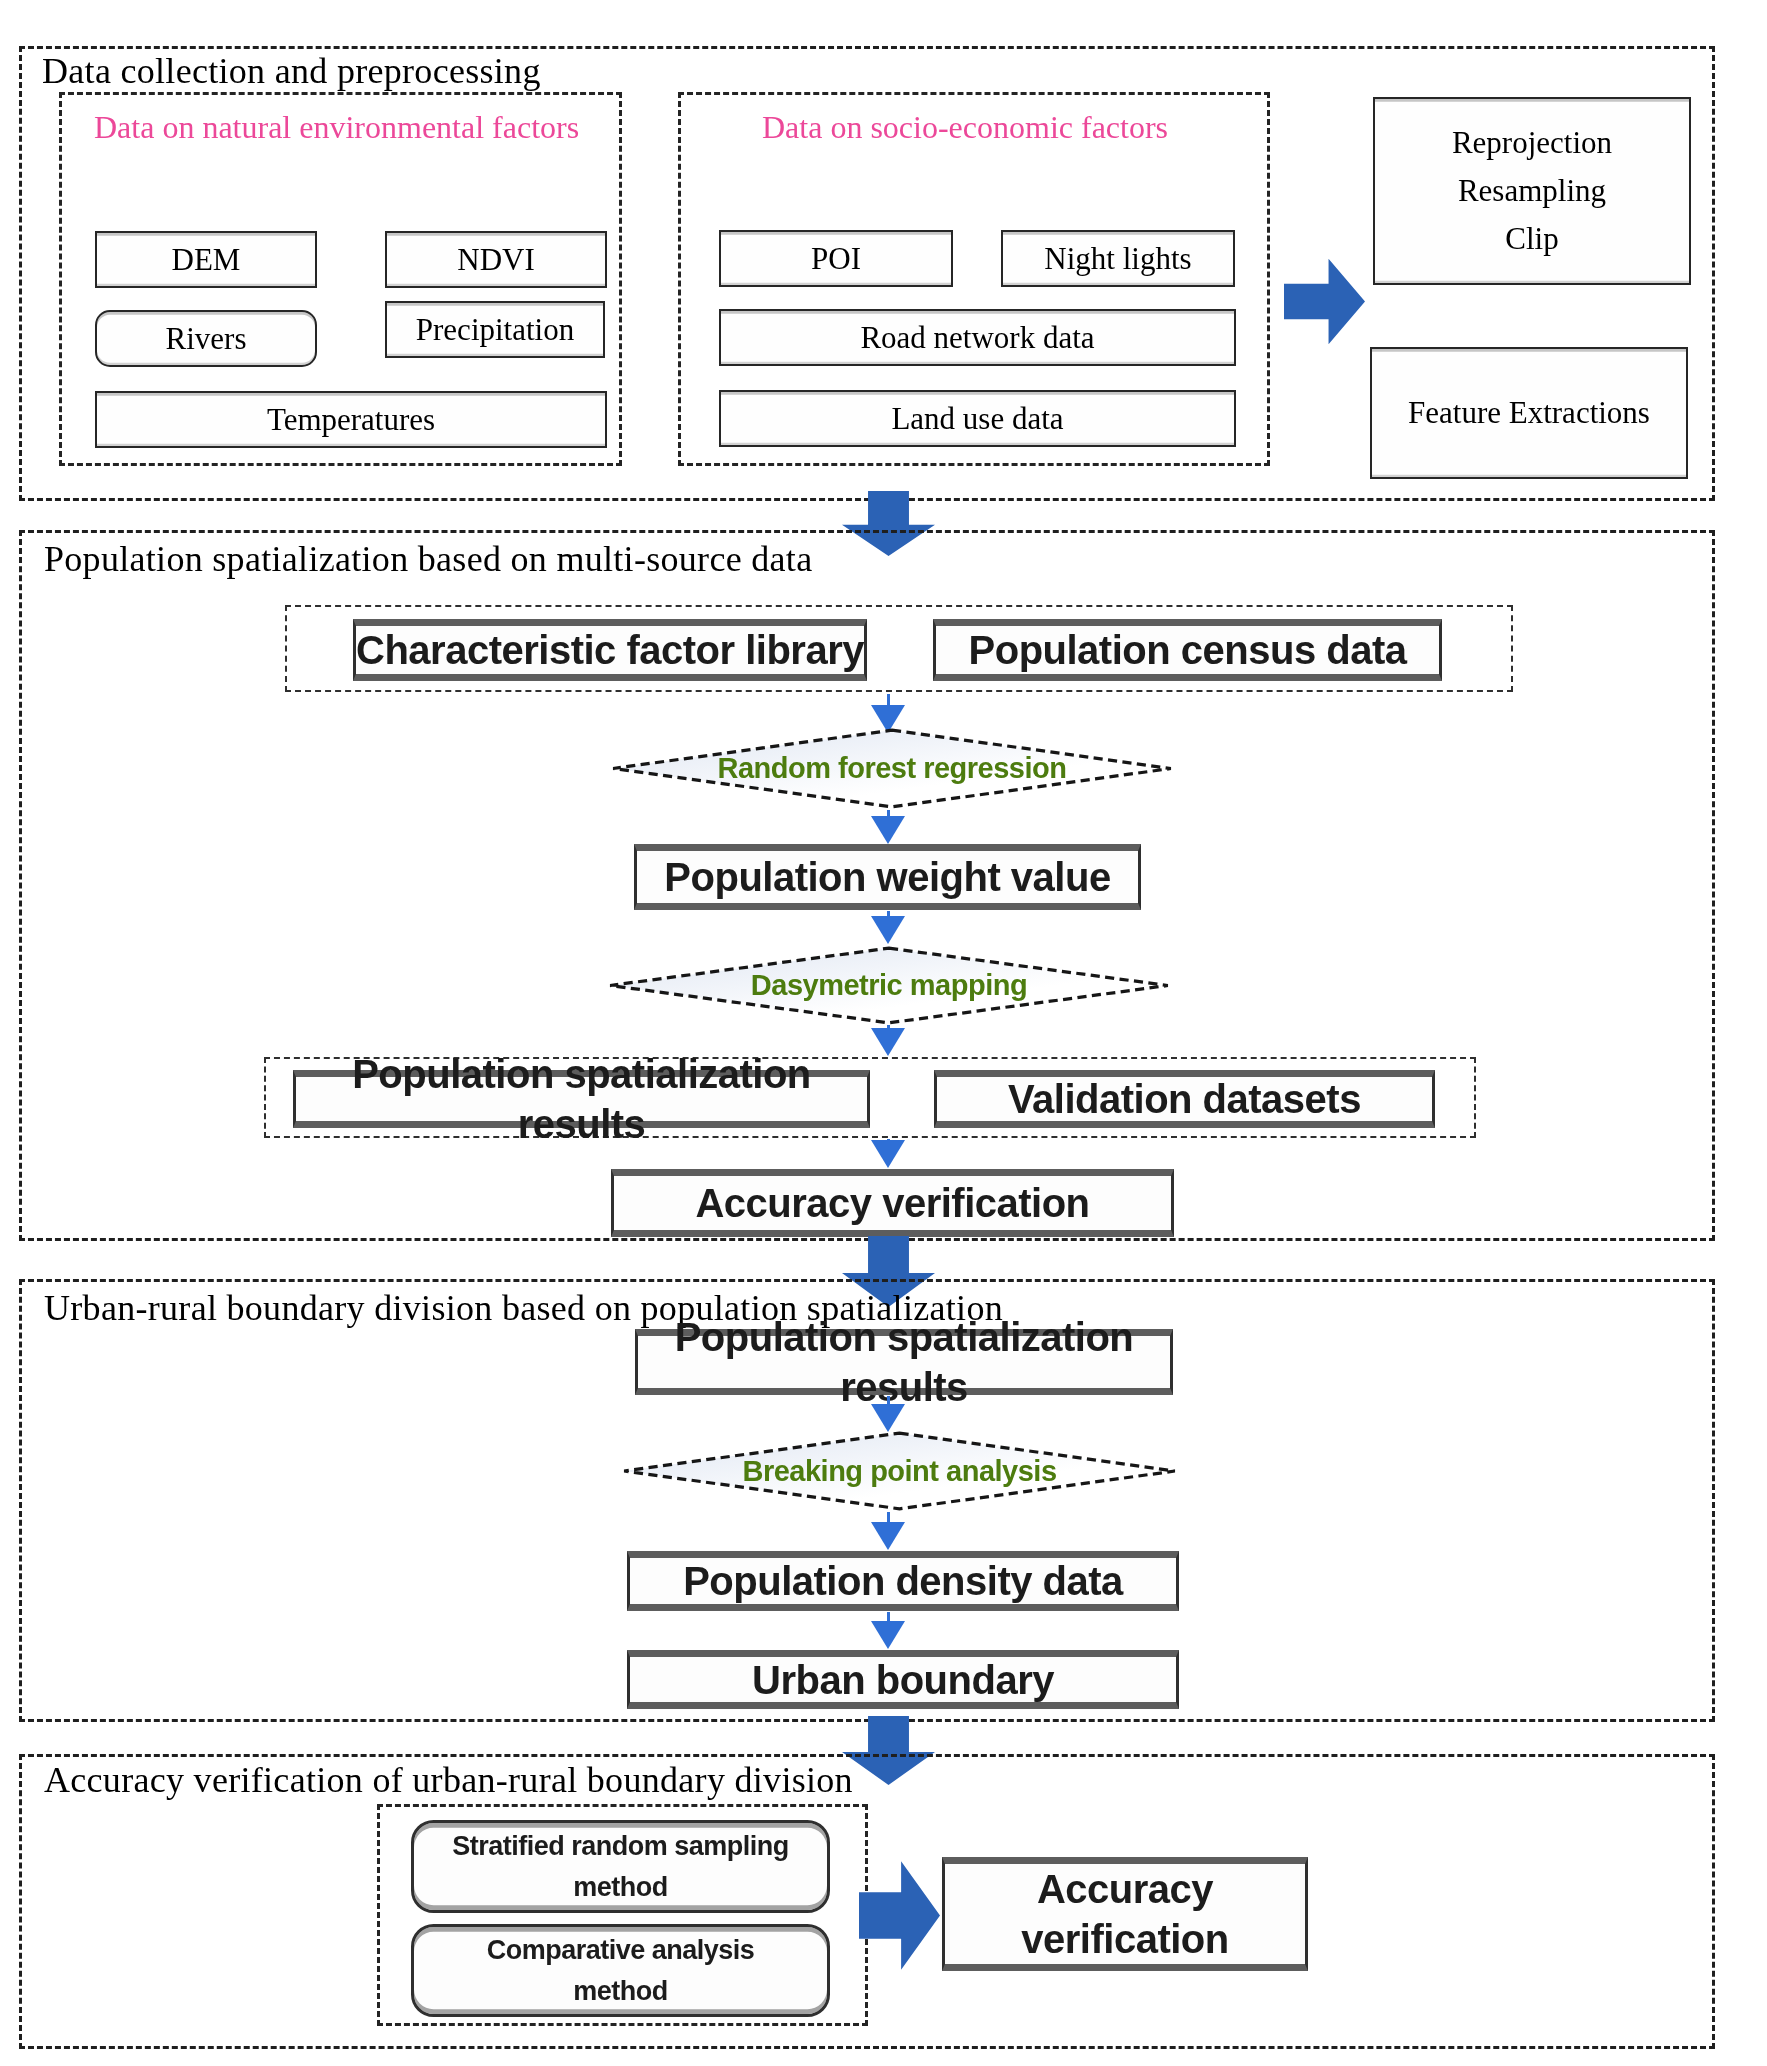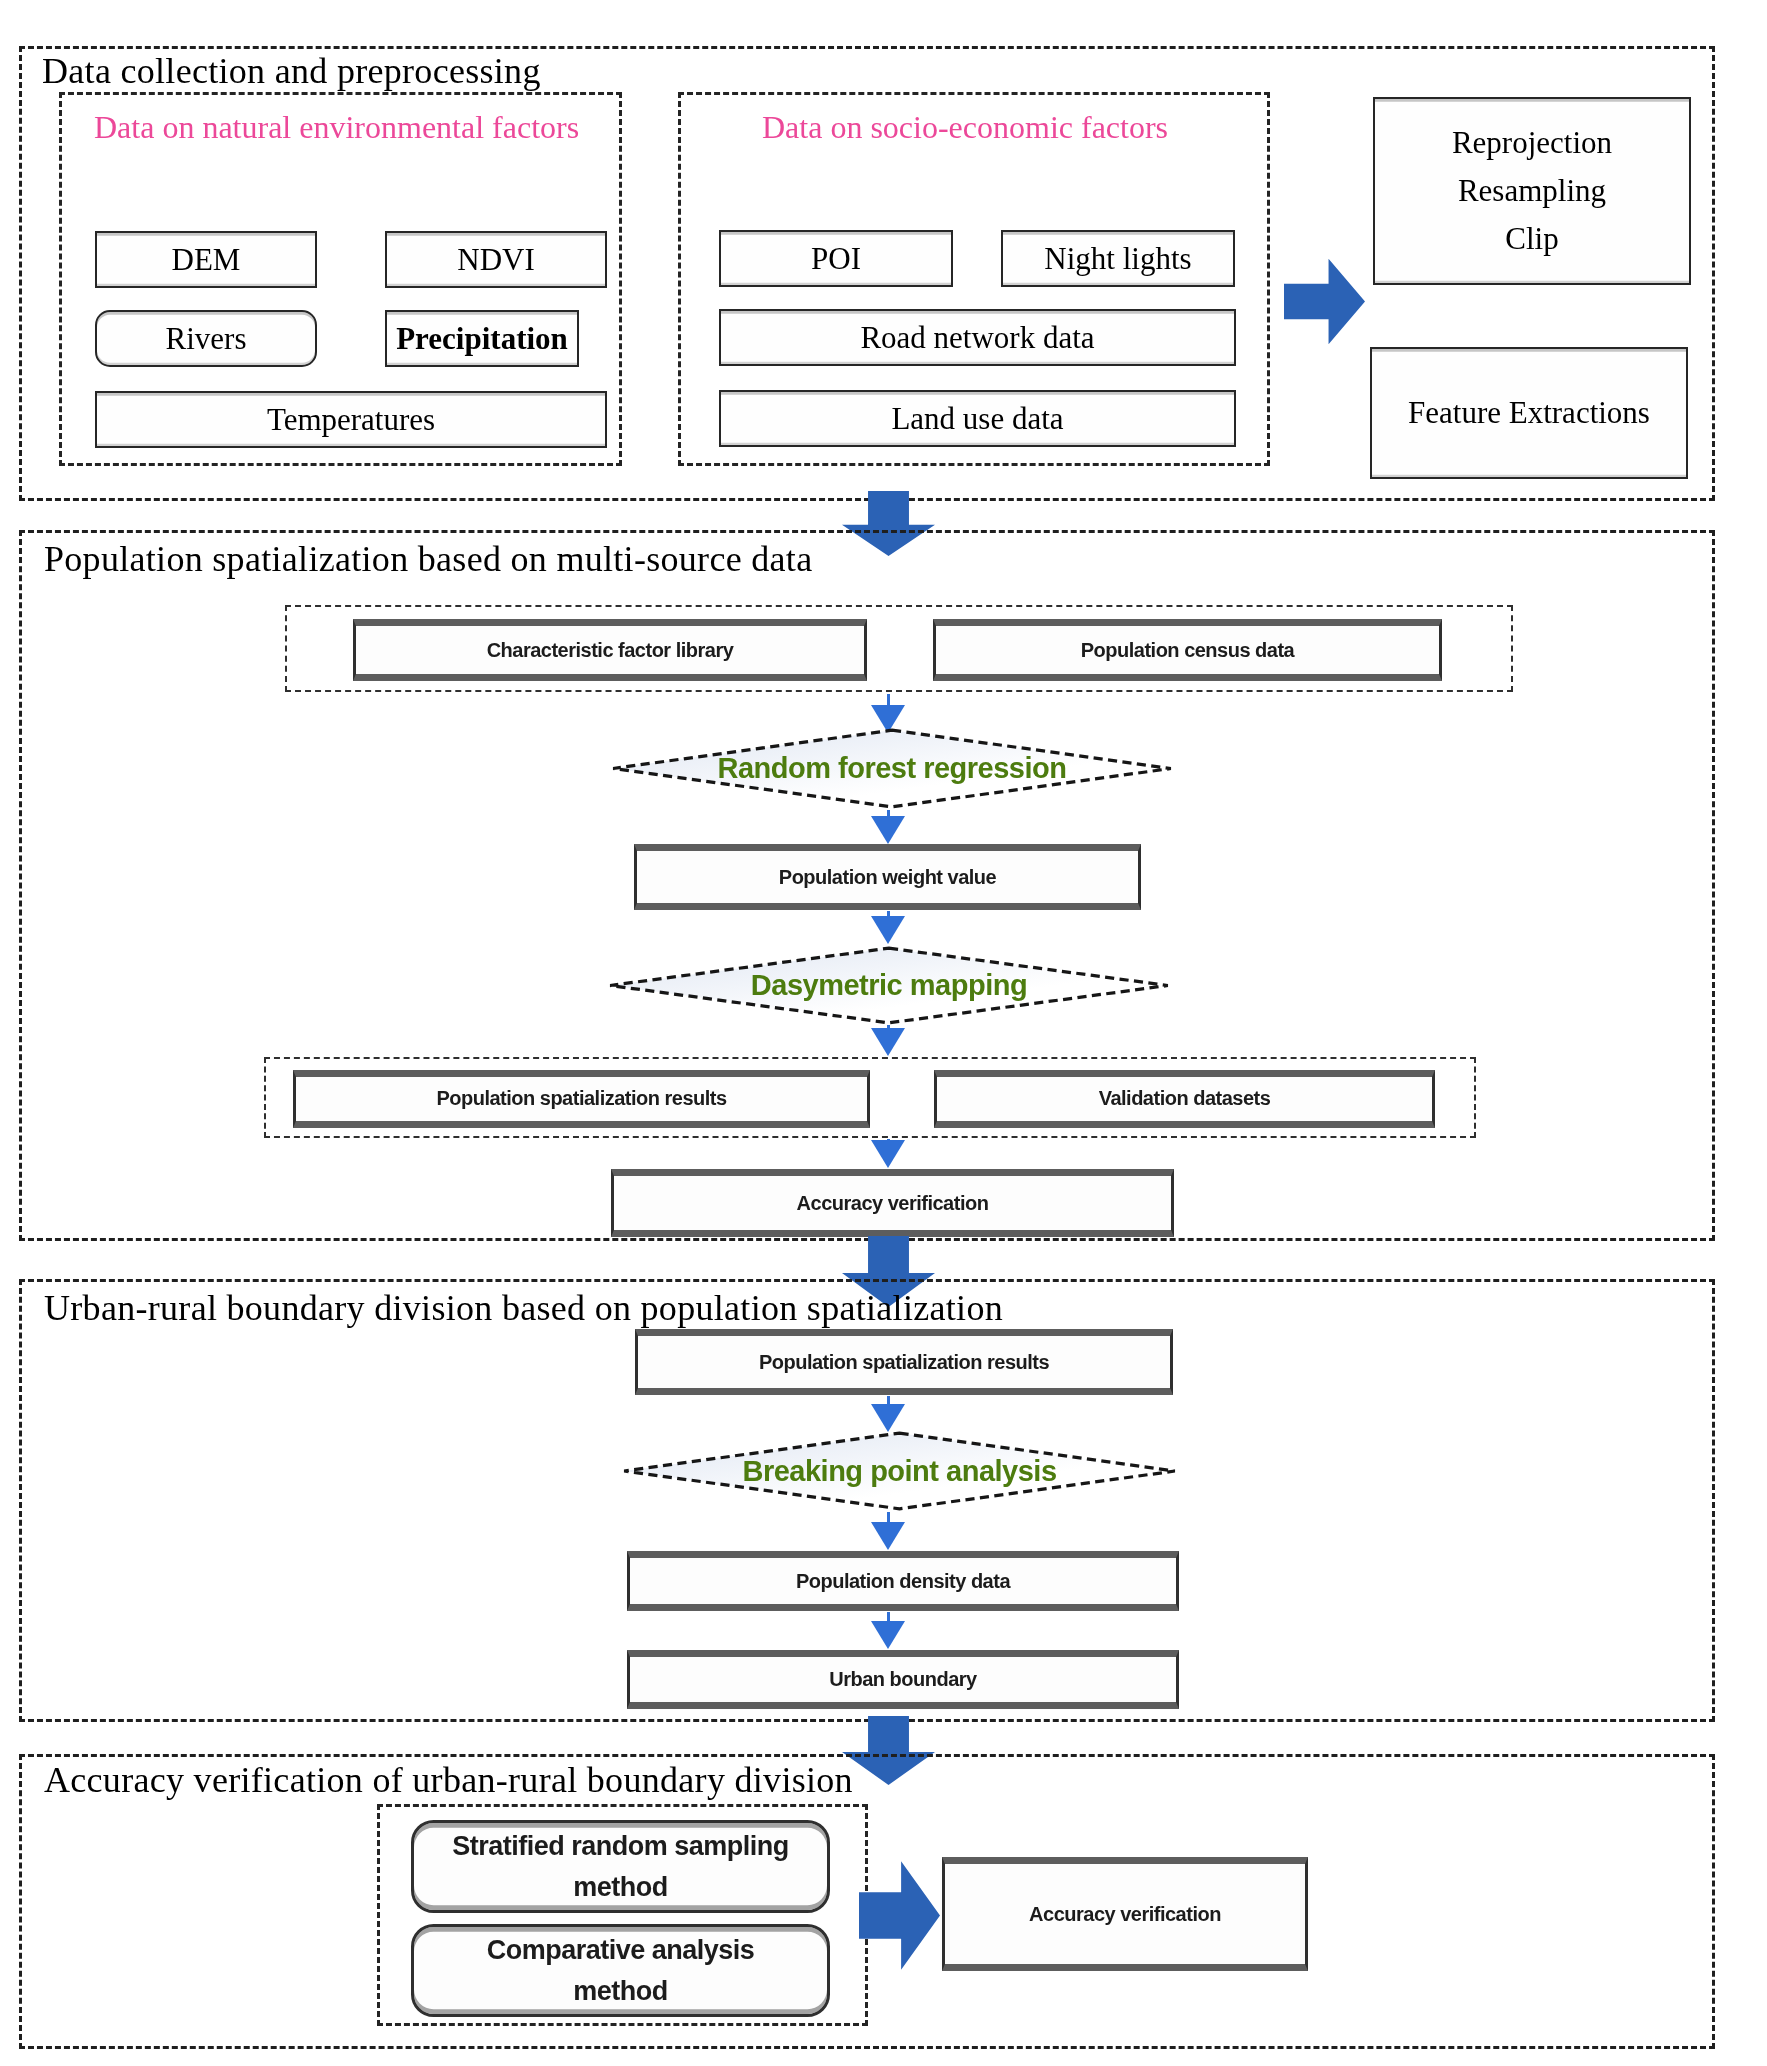--- a/index.html
+++ b/index.html
@@ -24,21 +24,21 @@
 
   
   .sbox{border:2.7px solid #262626;background:#fefefe;display:flex;align-items:center;justify-content:center;
         font-family:"Liberation Serif",serif;font-size:31px;color:#000;text-align:center;
         box-shadow:inset 0 2.7px 0 rgba(130,130,130,.45), inset 0 -2.2px 0 rgba(130,130,130,.35);}
 
   
   .bbox{border-left:3.2px solid #2f2f2f;border-right:3.2px solid #2f2f2f;
         border-top:7px solid #5d5d5d;border-bottom:7px solid #5d5d5d;
         background:#fdfdfd;display:flex;align-items:center;justify-content:center;
-        font-size:20px;font-weight:700;letter-spacing:-0.5px;color:#1c1c1c;text-align:center;line-height:1.25;}
+        font-size:40px;font-weight:700;letter-spacing:-0.5px;color:#1c1c1c;text-align:center;line-height:1.25;}
 
   .rbox{border-radius:22.6px;border:3.2px solid #2f2f2f;
         box-shadow:inset 0 4.8px 0 rgba(90,90,90,.55), inset 0 -4.8px 0 rgba(90,90,90,.55);
         background:#fdfdfd;display:flex;align-items:center;justify-content:center;
         font-size:27px;font-weight:700;letter-spacing:-0.5px;color:#1c1c1c;text-align:center;line-height:1.5;}
 
   .prelines{white-space:pre-line;line-height:1.55;}
 
   
   .diamond{display:block;}
@@ -61,21 +61,21 @@
 <div class="canvas">
 
   <div class="abs section" style="left:19px;top:46px;width:1696px;height:455px;"></div>
   <div class="abs sec-title" style="left:42px;top:53px;">Data collection and preprocessing</div>
 
   <div class="abs subdash" style="left:59px;top:92px;width:563px;height:374px;">
     <div class="abs subdash-title" style="left:32px;top:12px;width:495px;">Data on natural environmental factors</div>
     <div class="abs sbox" style="left:33px;top:136px;width:222px;height:57px;">DEM</div>
     <div class="abs sbox" style="left:323px;top:136px;width:222px;height:57px;">NDVI</div>
     <div class="abs sbox" style="left:33px;top:215px;width:222px;height:57px;border-radius:15px;">Rivers</div>
-    <div class="abs sbox" style="left:323px;top:215px;width:194px;height:57px;font-weight:bold;">Precipitation</div>
+    <div class="abs sbox" style="left:323px;top:206px;width:220px;height:57px;">Precipitation</div>
     <div class="abs sbox" style="left:33px;top:296px;width:512px;height:57px;">Temperatures</div>
   </div>
 
   <div class="abs subdash" style="left:678px;top:92px;width:592px;height:374px;">
     <div class="abs subdash-title" style="left:81px;top:12px;width:431px;">Data on socio-economic factors</div>
     <div class="abs sbox" style="left:38px;top:135px;width:234px;height:57px;">POI</div>
     <div class="abs sbox" style="left:320px;top:135px;width:234px;height:57px;">Night lights</div>
     <div class="abs sbox" style="left:38px;top:214px;width:517px;height:57px;">Road network data</div>
     <div class="abs sbox" style="left:38px;top:295px;width:517px;height:57px;">Land use data</div>
   </div>

